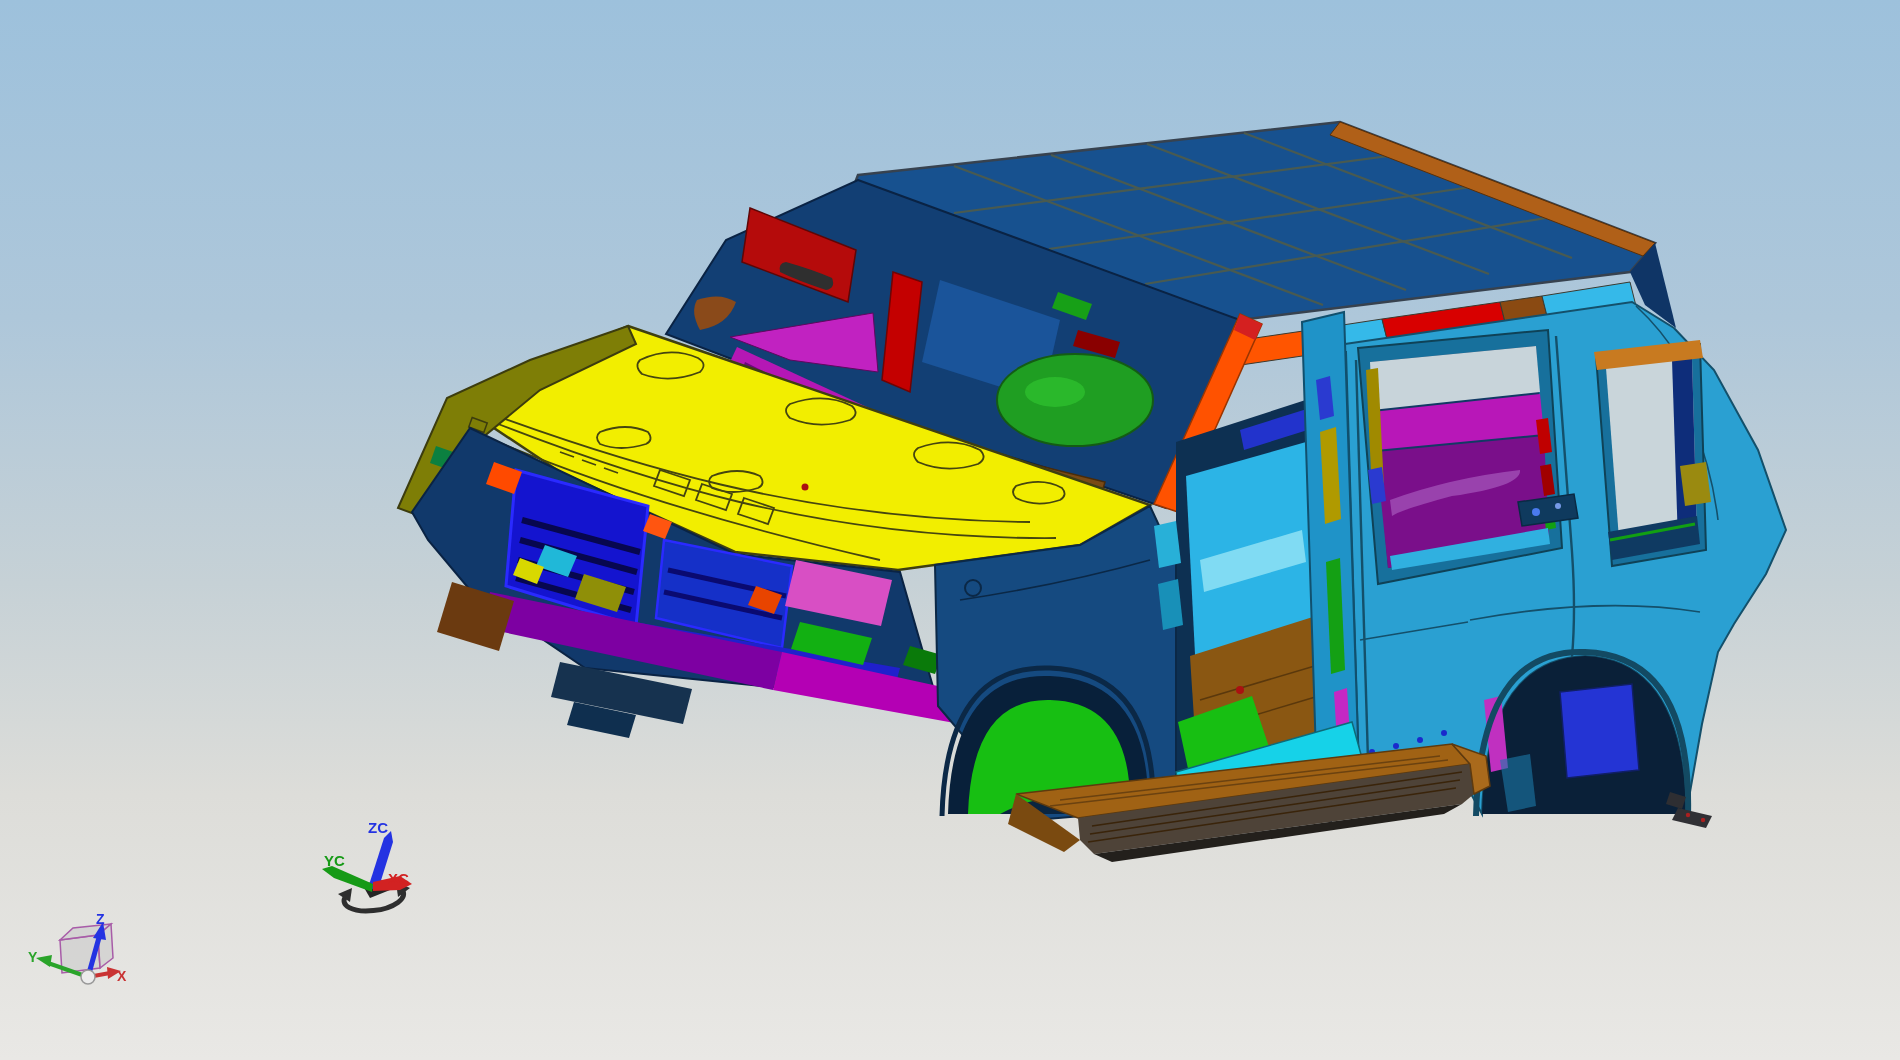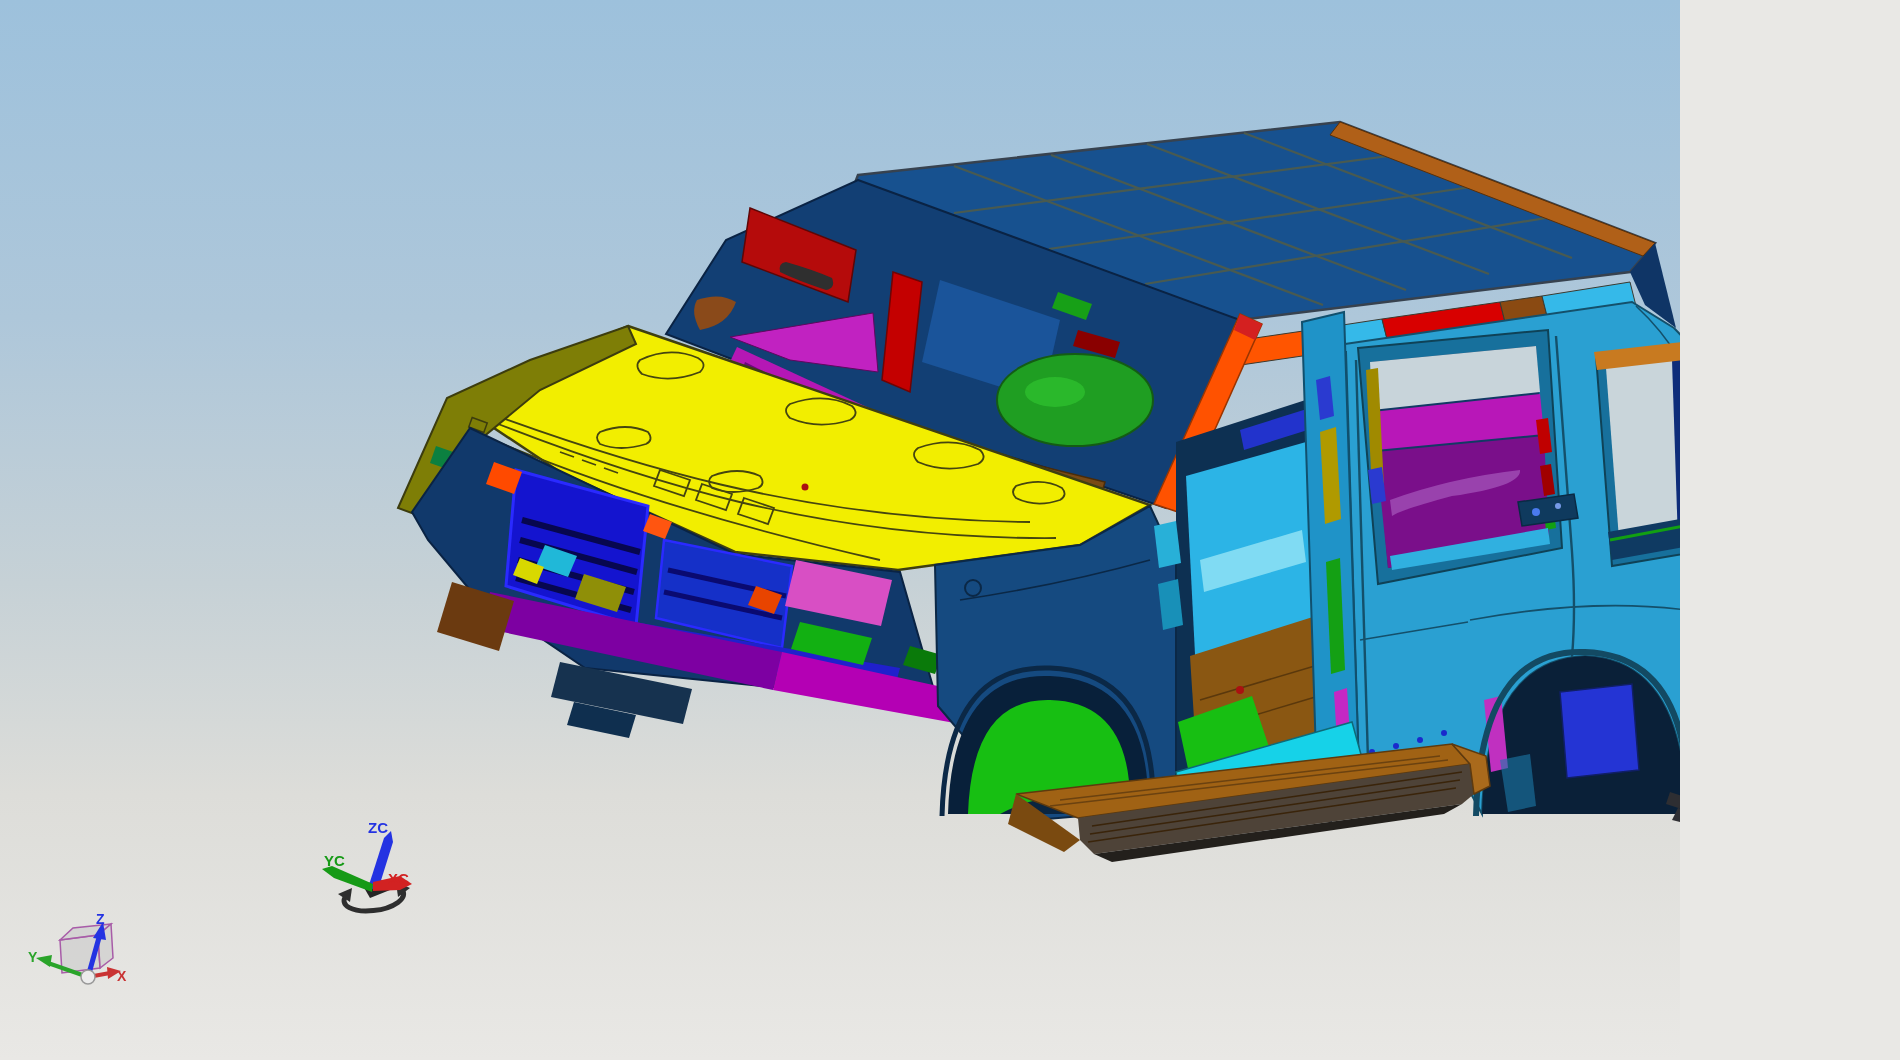--- a/index.html
+++ b/index.html
@@ -1,16 +1,16 @@
 <!DOCTYPE html>
 <html><head>
 <meta charset="utf-8">
 <style>
   html,body{margin:0;padding:0;background:#e9e8e5;}
-  #stage{position:relative;width:1680px;height:1060px;overflow:hidden;
+  #stage{position:relative;width:1900px;height:1060px;overflow:hidden;
          font-family:"Liberation Sans",sans-serif;}
   #viewport-bg{position:absolute;inset:0;
     background:linear-gradient(180deg,#9dc1dc 0%,#aec7da 30%,#c6d1d6 55%,#ddddd9 75%,#e9e8e5 100%);}
   svg{position:absolute;left:0;top:0;}
   text{font-family:"Liberation Sans",sans-serif;font-weight:bold;}
 </style>
 </head>
 <body>
 
 <div id="stage">

